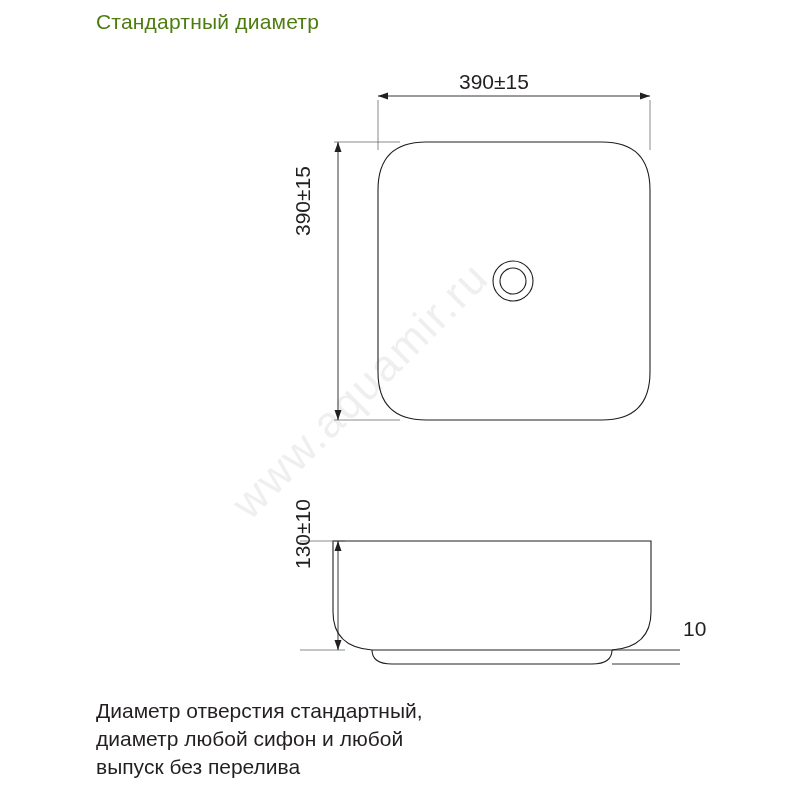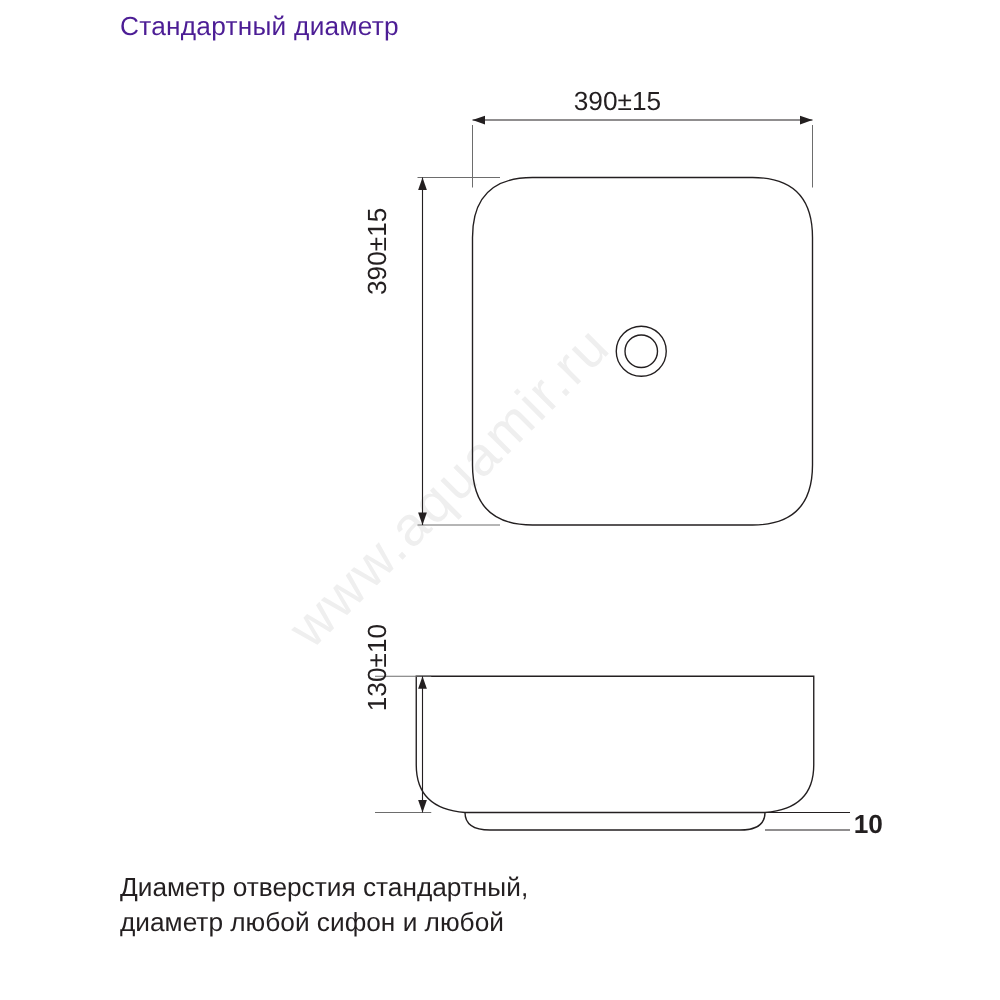--- a/index.html
+++ b/index.html
@@ -18,21 +18,21 @@
     background: #ffffff;
     overflow: hidden;
   }
 
   
   .header-title {
     position: absolute;
     left: 96px;
     top: 10px;
     font-size: 21px;
-    color: #4c1d95;
+    color: #4d7c0f;
     letter-spacing: 0.2px;
     white-space: nowrap;
   }
 
   
   .watermark {
     position: absolute;
     left: 130px;
     top: 310px;
     width: 460px;
@@ -77,22 +77,21 @@
   .dim-side {
     left: 291px;
     top: 569px;
     transform: rotate(-90deg);
     transform-origin: left top;
     width: 110px;
     text-align: left;
   }
   .dim-thk {
     left: 683px;
-    top: 648px;
-    font-weight: bold;
+    top: 617px;
   }
 
   
   .caption {
     position: absolute;
     left: 96px;
     top: 697px;
     width: 640px;
     font-size: 21px;
     line-height: 28px;
@@ -153,15 +152,16 @@
 
   <div class="dim dim-left">390±15</div>
 
   <div class="dim dim-side">130±10</div>
 
   <div class="dim dim-thk">10</div>
 
   <div class="caption">
     <div>Диаметр отверстия стандартный,</div>
     <div>диаметр любой сифон и любой</div>
+    <div>выпуск без перелива</div>
   </div>
 
 </div>
 
 </body></html>

